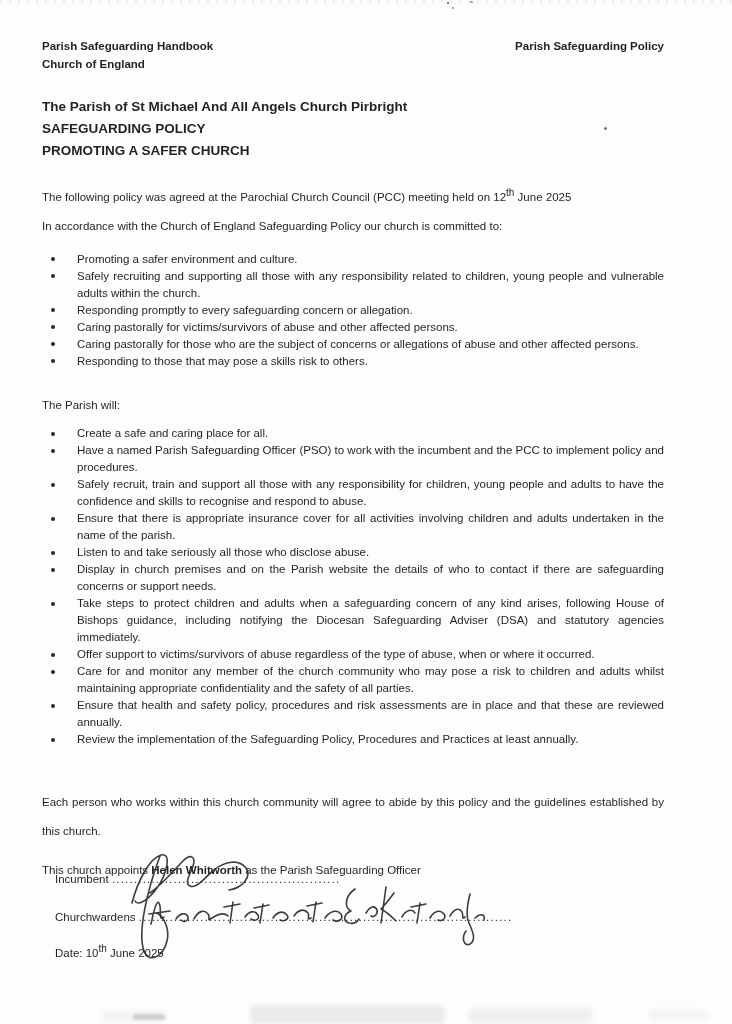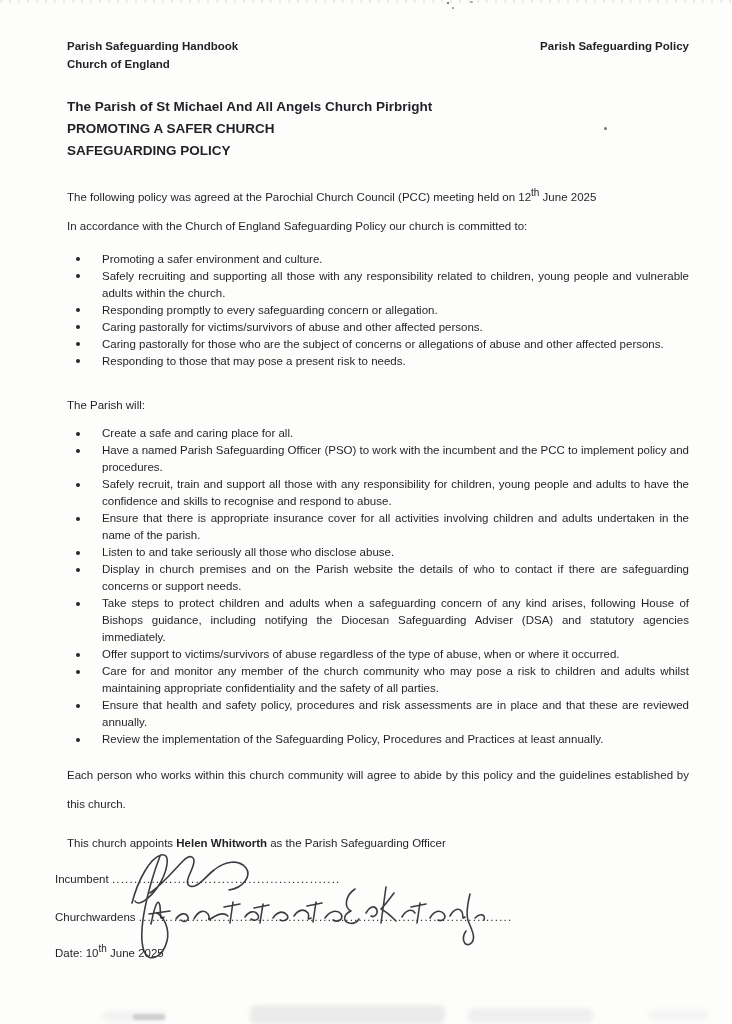--- a/index.html
+++ b/index.html
@@ -5,32 +5,32 @@
   html,body { margin:0; padding:0; background:#9a9a9a; }
   .page {
     position:relative;
     width:732px; height:1024px;
     margin:0 auto;
     background:#fdfdfc;
     font-family:"Liberation Sans", sans-serif;
     color:#1f2126;
     overflow:hidden;
   }
-  .content { position:absolute; left:67px; width:622px; top:0; }
+  .content { position:absolute; left:42px; width:622px; top:0; }
 
   .header-row { display:flex; justify-content:space-between; margin-top:37px; font-size:11.5px; font-weight:bold; line-height:18px; }
   .header-left div { white-space:nowrap; }
 
   .title-block { text-align:left; margin-top:23px; font-weight:bold; font-size:13.5px; line-height:22px; }
 
   .para { font-size:11.5px; line-height:17px; }
   .p-agreed { margin-top:27px; }
   .p-accordance { margin-top:11px; }
   .p-parish-will { margin-top:27px; }
-  .p-agreement { margin-top:13px; line-height:29px; text-align:justify; }
+  .p-agreement { margin-top:40px; line-height:29px; text-align:justify; }
   .p-appoints { margin-top:16px; }
   .p-appoints b { font-weight:bold; }
 
   sup { font-size:10px; line-height:0; vertical-align:super; }
 
   ul.bullets { list-style:none; margin:0; padding:0; font-size:11.5px; line-height:17px; }
   ul.committed { margin-top:16px; }
   ul.will { margin-top:6px; }
   ul.bullets li { position:relative; padding-left:35px; text-align:justify; }
   ul.bullets li::before {
@@ -78,41 +78,41 @@
     <div class="header-row">
       <div class="header-left">
         <div>Parish Safeguarding Handbook</div>
         <div>Church of England</div>
       </div>
       <div class="header-right">Parish Safeguarding Policy</div>
     </div>
 
     <div class="title-block">
       <div>The Parish of St Michael And All Angels Church Pirbright</div>
+      <div>SAFEGUARDING POLICY</div>
       <div>PROMOTING A SAFER CHURCH</div>
-      <div>SAFEGUARDING POLICY</div>
     </div>
 
     <p class="para p-agreed"><span>The following policy was agreed at the Parochial Church Council (PCC) meeting held on 12</span><sup>th</sup><span> June 2025</span></p>
 
     <p class="para p-accordance">In accordance with the Church of England Safeguarding Policy our church is committed to:</p>
 
     <ul class="bullets committed">
 
         <li><span>Promoting a safer environment and culture.</span></li>
 
         <li><span>Safely recruiting and supporting all those with any responsibility related to children, young people and vulnerable adults within the church.</span></li>
 
         <li><span>Responding promptly to every safeguarding concern or allegation.</span></li>
 
         <li><span>Caring pastorally for victims/survivors of abuse and other affected persons.</span></li>
 
         <li><span>Caring pastorally for those who are the subject of concerns or allegations of abuse and other affected persons.</span></li>
 
-        <li><span>Responding to those that may pose a present risk to needs.</span></li>
+        <li><span>Responding to those that may pose a skills risk to others.</span></li>
       </ul>
 
     <p class="para p-parish-will">The Parish will:</p>
 
     <ul class="bullets will">
 
         <li><span>Create a safe and caring place for all.</span></li>
 
         <li><span>Have a named Parish Safeguarding Officer (PSO) to work with the incumbent and the PCC to implement policy and procedures.</span></li>
 

